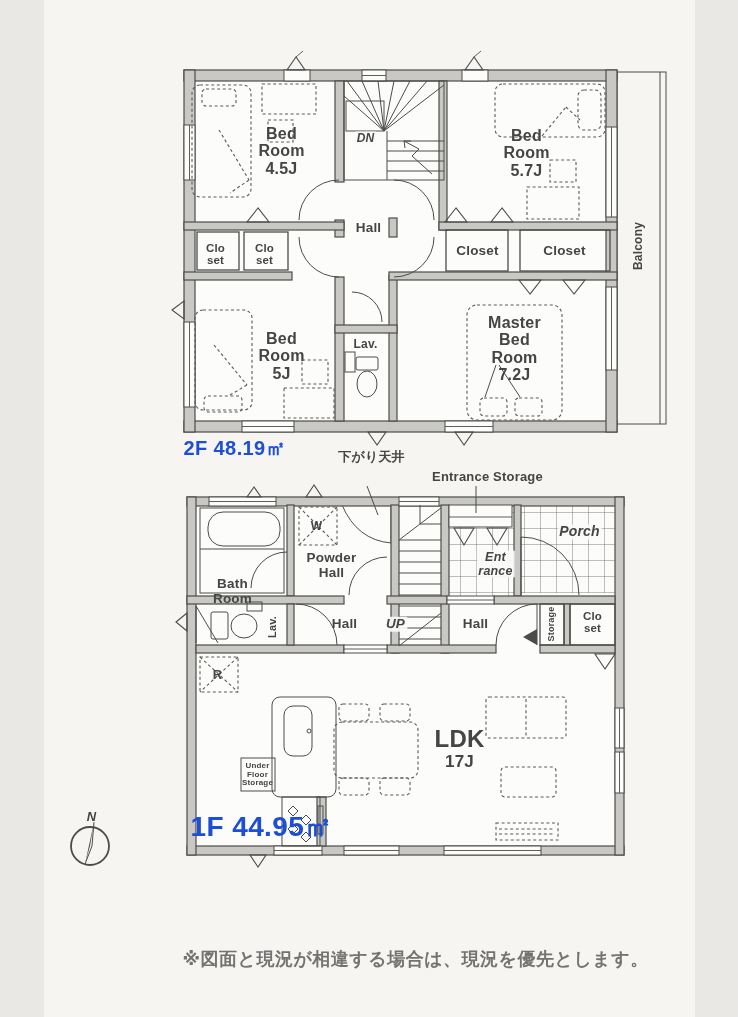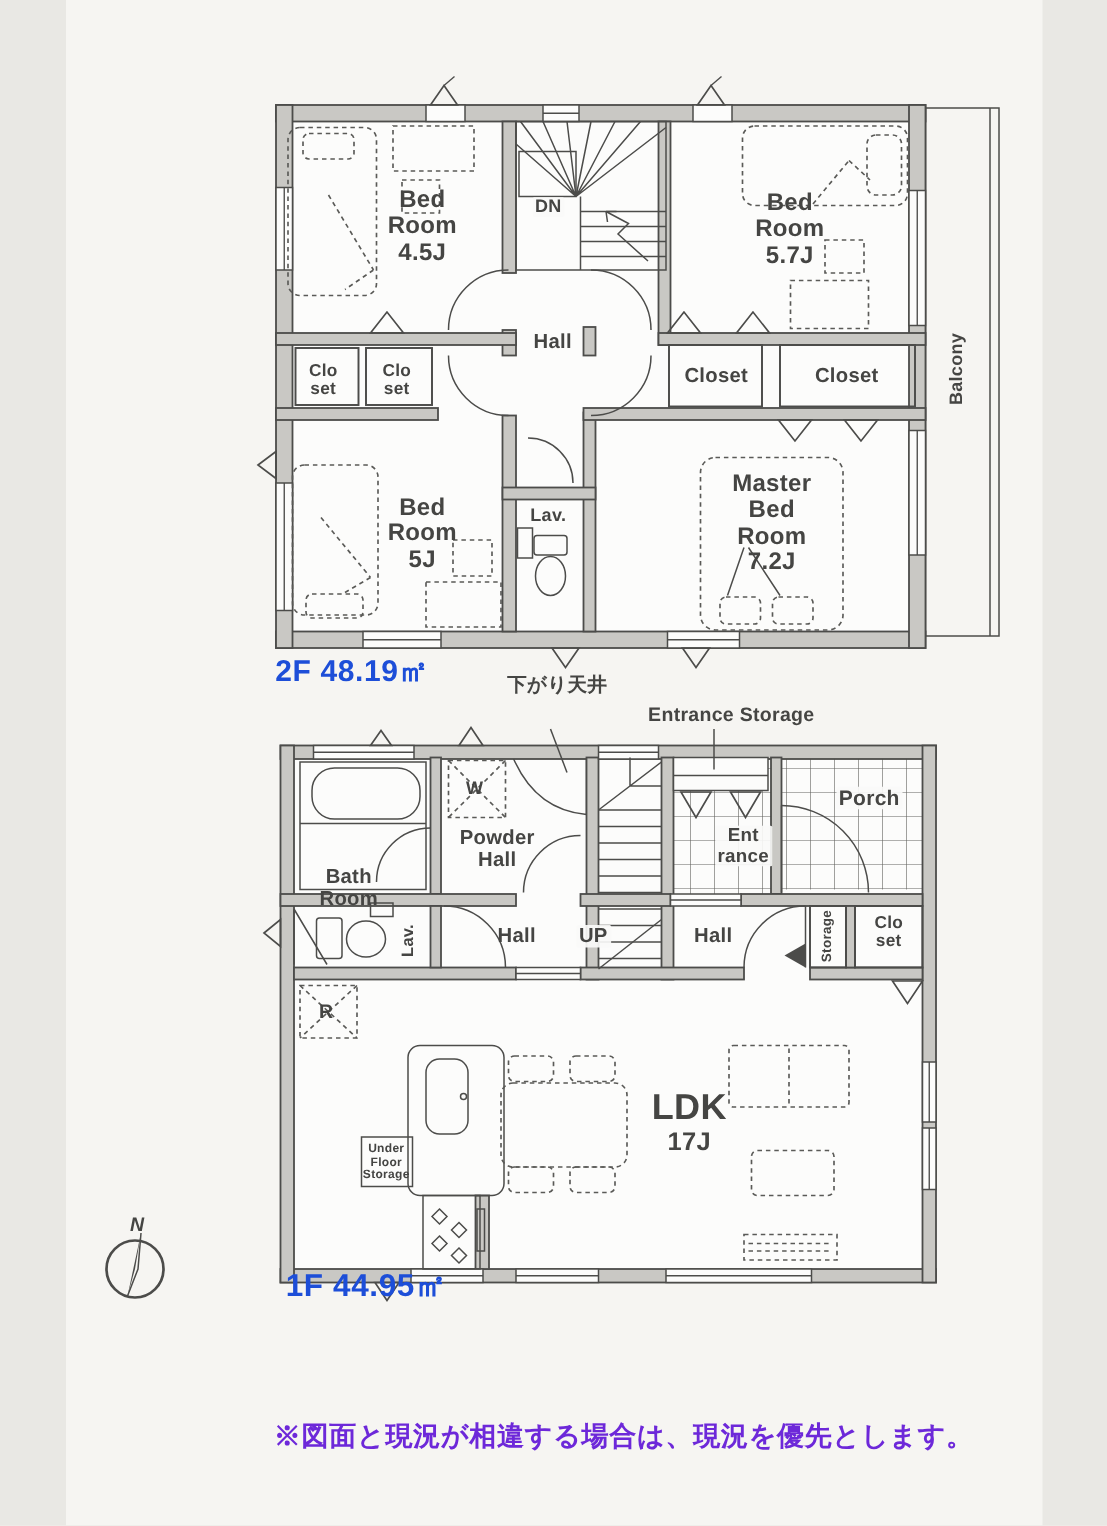--- a/index.html
+++ b/index.html
@@ -9,26 +9,26 @@
     font-family:"Liberation Sans","DejaVu Sans",sans-serif;
     color:#474745;overflow:hidden;
   }
   svg{position:absolute;left:0;top:0;}
   .lbl{
     position:absolute;transform:translate(-50%,-50%);
     text-align:center;white-space:pre-line;line-height:1.08;
     color:#454543;font-weight:600;letter-spacing:.2px;
   }
   .lbl.vert{transform:translate(-50%,-50%) rotate(-90deg);}
-  .lbl.bg{background:rgba(250,250,248,.92);padding:0 2px;border-radius:1px;}
+  .lbl.bg{background:rgba(250,250,248,.92);padding:0 2px;border-radius:1px;font-style:italic;}
   .lbl-left{
     position:absolute;white-space:pre-line;text-align:left;
     color:#1d4ed8;font-weight:600;letter-spacing:.4px;line-height:1.1;
   }
-  .disc{font-weight:700;color:#6d28d9;letter-spacing:.5px;font-family:Liberation Mono, monospace;}
+  .disc{font-weight:700;color:#737373;letter-spacing:.5px;}
 </style>
 </head>
 <body>
 
 <div class="page">
 
 <svg width="738" height="1017" viewBox="0 0 738 1017">
   <defs>
     <pattern id="tiles" width="16" height="16" patternUnits="userSpaceOnUse">
       <path d="M16 0 H0 V16" fill="none" stroke="#62625f" stroke-width="0.8"></path>
@@ -372,18 +372,18 @@
 <div class="lbl" style="left:432px;top:624px;font-size:13.5px">Hall</div>
 <div class="lbl vert" style="left:508px;top:624px;font-size:9px">Storage</div>
 <div class="lbl" style="left:549px;top:622px;font-size:11.5px">Clo
 set</div>
 <div class="lbl" style="left:174px;top:675px;font-size:13px">R</div>
 <div class="lbl" style="left:214px;top:775px;font-size:8px">Under
 Floor
 Storage</div>
 <div class="lbl" style="left:416px;top:739px;font-size:24px">LDK</div>
 <div class="lbl" style="left:416px;top:762px;font-size:17px">17J</div>
-<div class="lbl-left" style="left:147px;top:846px;font-size:21px;font-weight:600">1F 44.95㎡</div>
+<div class="lbl-left" style="left:147px;top:812px;font-size:28px;font-weight:600">1F 44.95㎡</div>
 
 <div class="lbl" style="left:48px;top:817px;font-size:13px;font-style:italic">N</div>
 <div class="lbl-left disc" style="left:139px;top:950px;font-size:18px">※図面と現況が相違する場合は、現況を優先とします。</div>
 
 </div>
 
 </body></html>

